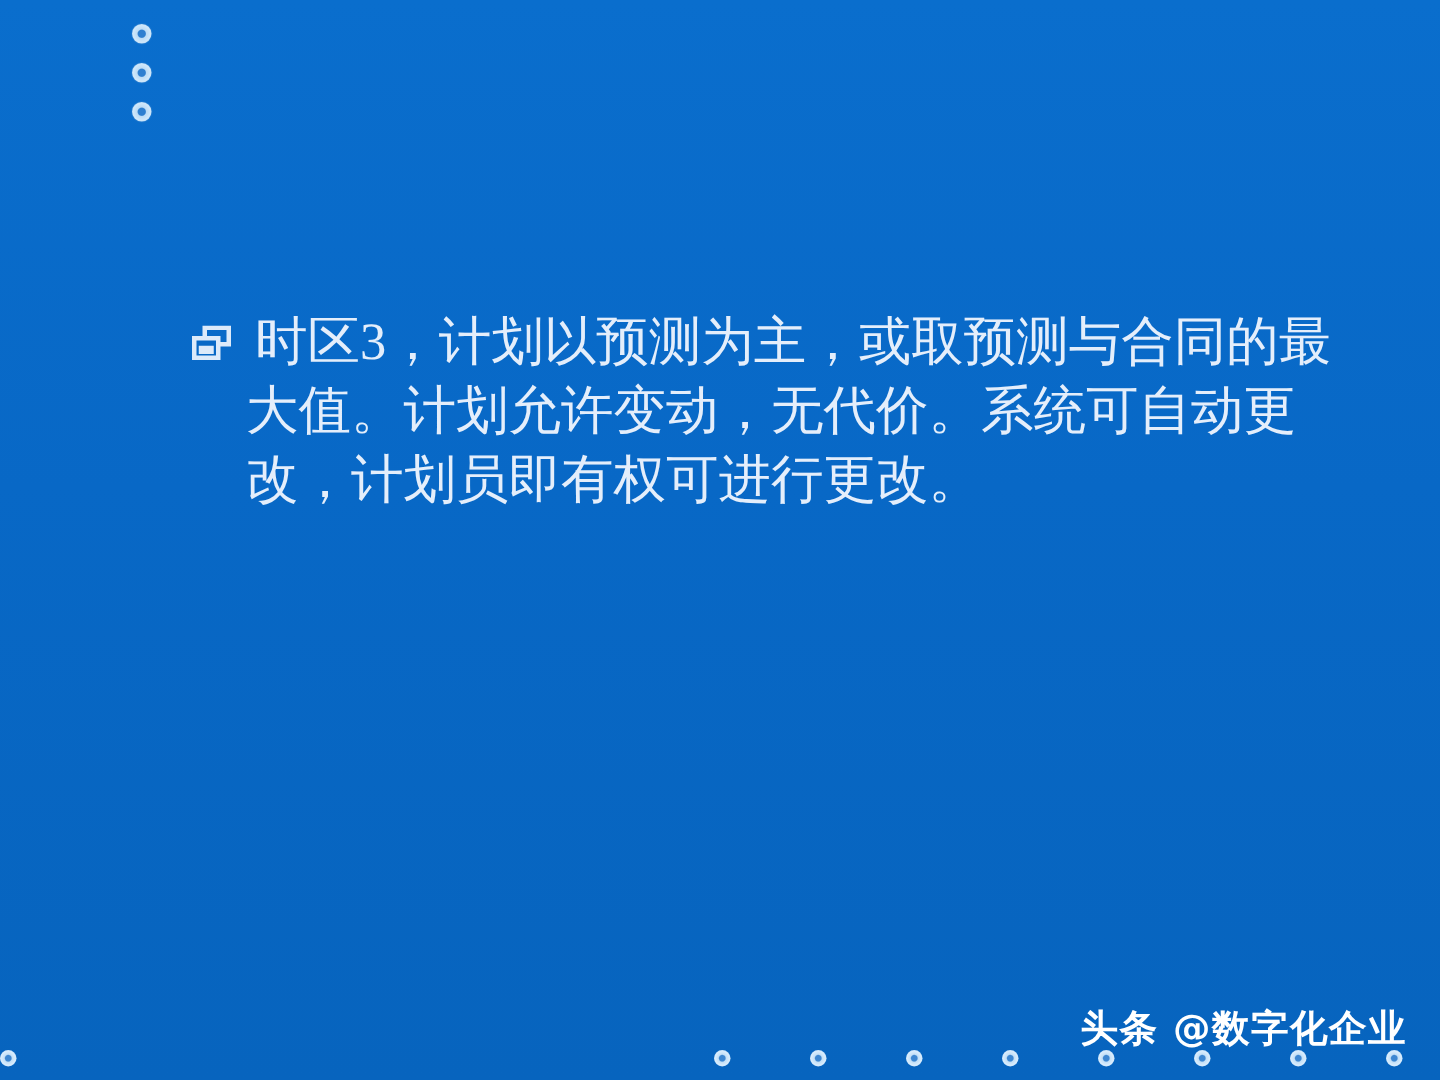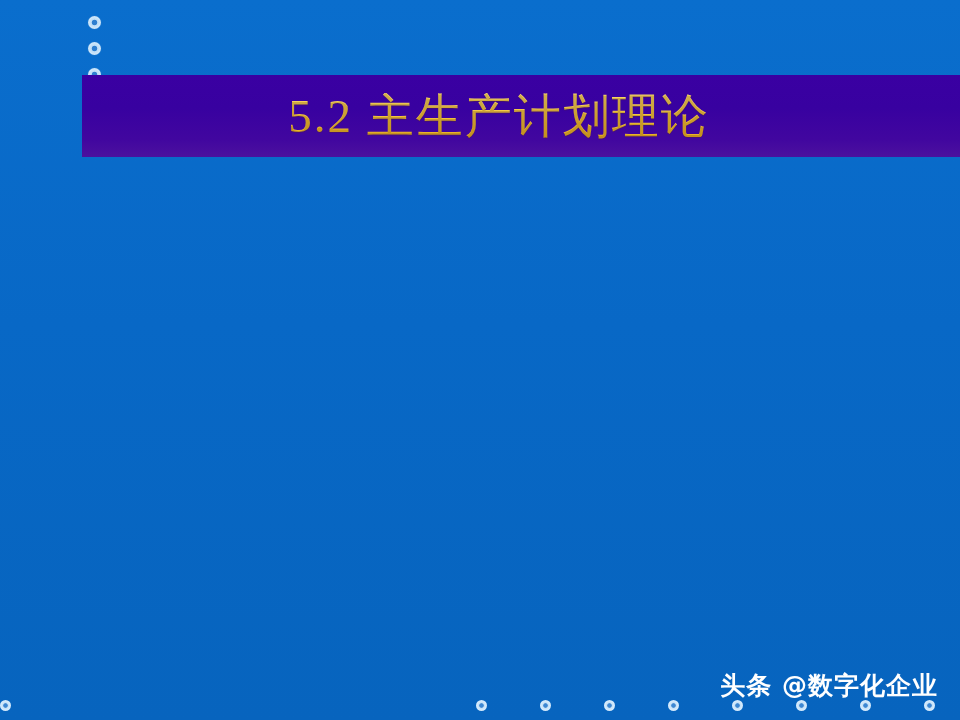--- a/index.html
+++ b/index.html
@@ -141,24 +141,31 @@
 <body>
 
 <div id="slide">
 
   <div id="corner-dots">
     <span class="dot d1"></span>
     <span class="dot d2"></span>
     <span class="dot d3"></span>
   </div>
 
-  <div id="title-banner">
-    <div id="title-text">5.2 主生产计划理论</div>
+
+  <div id="body-block">
+    <span id="bullet-icon">
+      <svg width="26" height="24" viewBox="0 0 26 24" xmlns="http://www.w3.org/2000/svg">
+        <rect x="8.5" y="1.5" width="16" height="11" fill="none" stroke="#dceafa" stroke-width="3"></rect>
+        <rect x="1.5" y="8.5" width="16" height="13" fill="#0868c6" stroke="#dceafa" stroke-width="3"></rect>
+        <rect x="4.5" y="13.5" width="10" height="5.5" fill="#dceafa"></rect>
+      </svg>
+    </span>
+    <div id="body-text">时区3，计划以预测为主，或取预测与合同的最大值。计划允许变动，无代价。系统可自动更改，计划员即有权可进行更改。</div>
   </div>
-
 
   <div id="bottom-dots">
     <span class="bdot" style="left:476px"></span>
     <span class="bdot" style="left" :=""></span>
     <span class="bdot" style="left:540px"></span>
     <span class="bdot" style="left:604px"></span>
     <span class="bdot" style="left:668px"></span>
     <span class="bdot" style="left:732px"></span>
     <span class="bdot" style="left:796px"></span>
     <span class="bdot" style="left:860px"></span>

